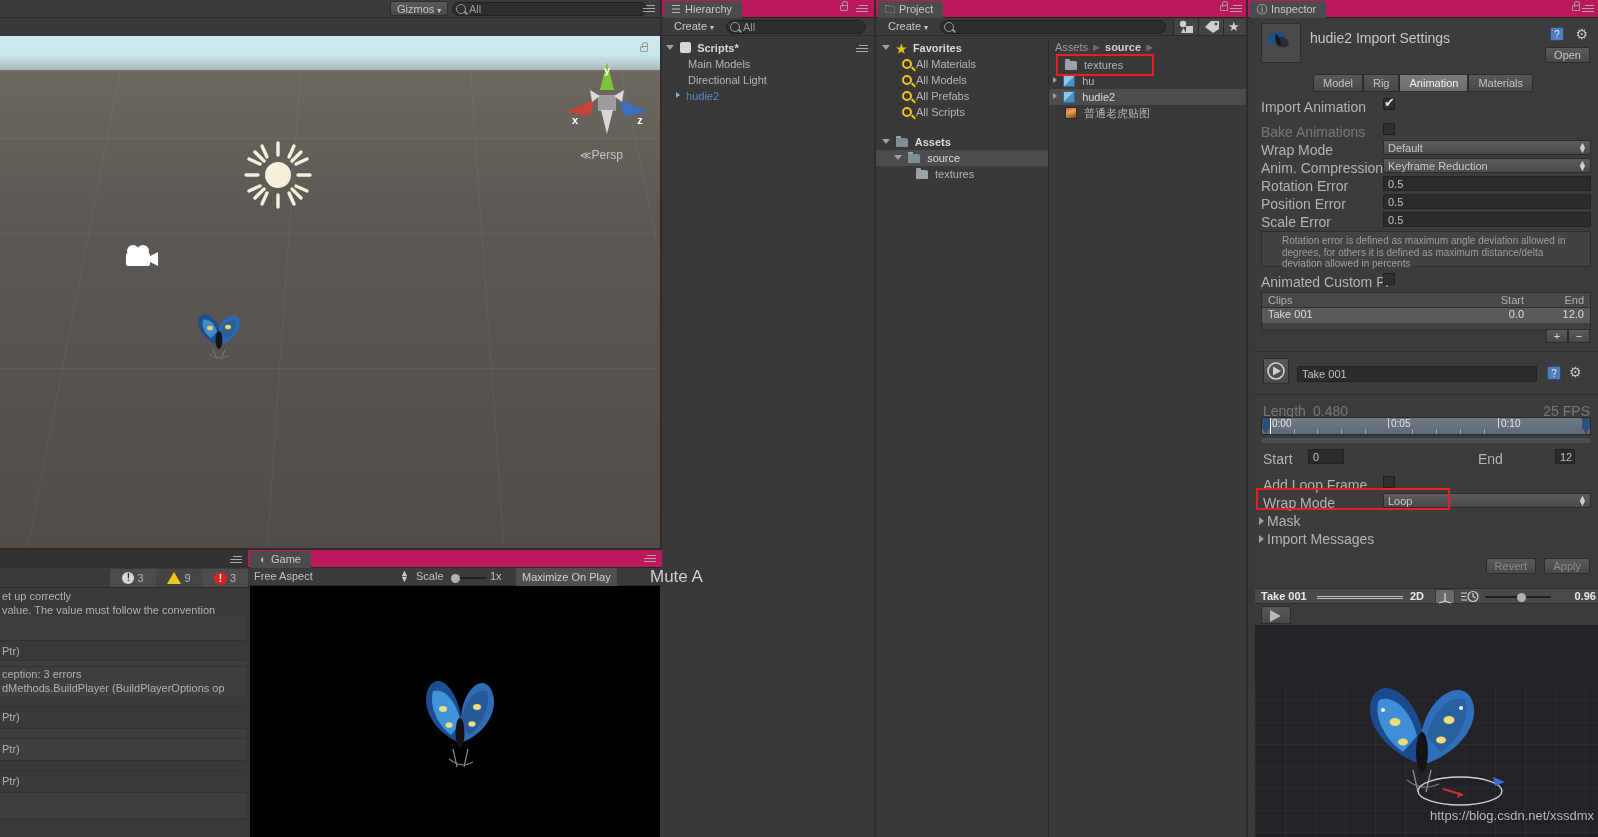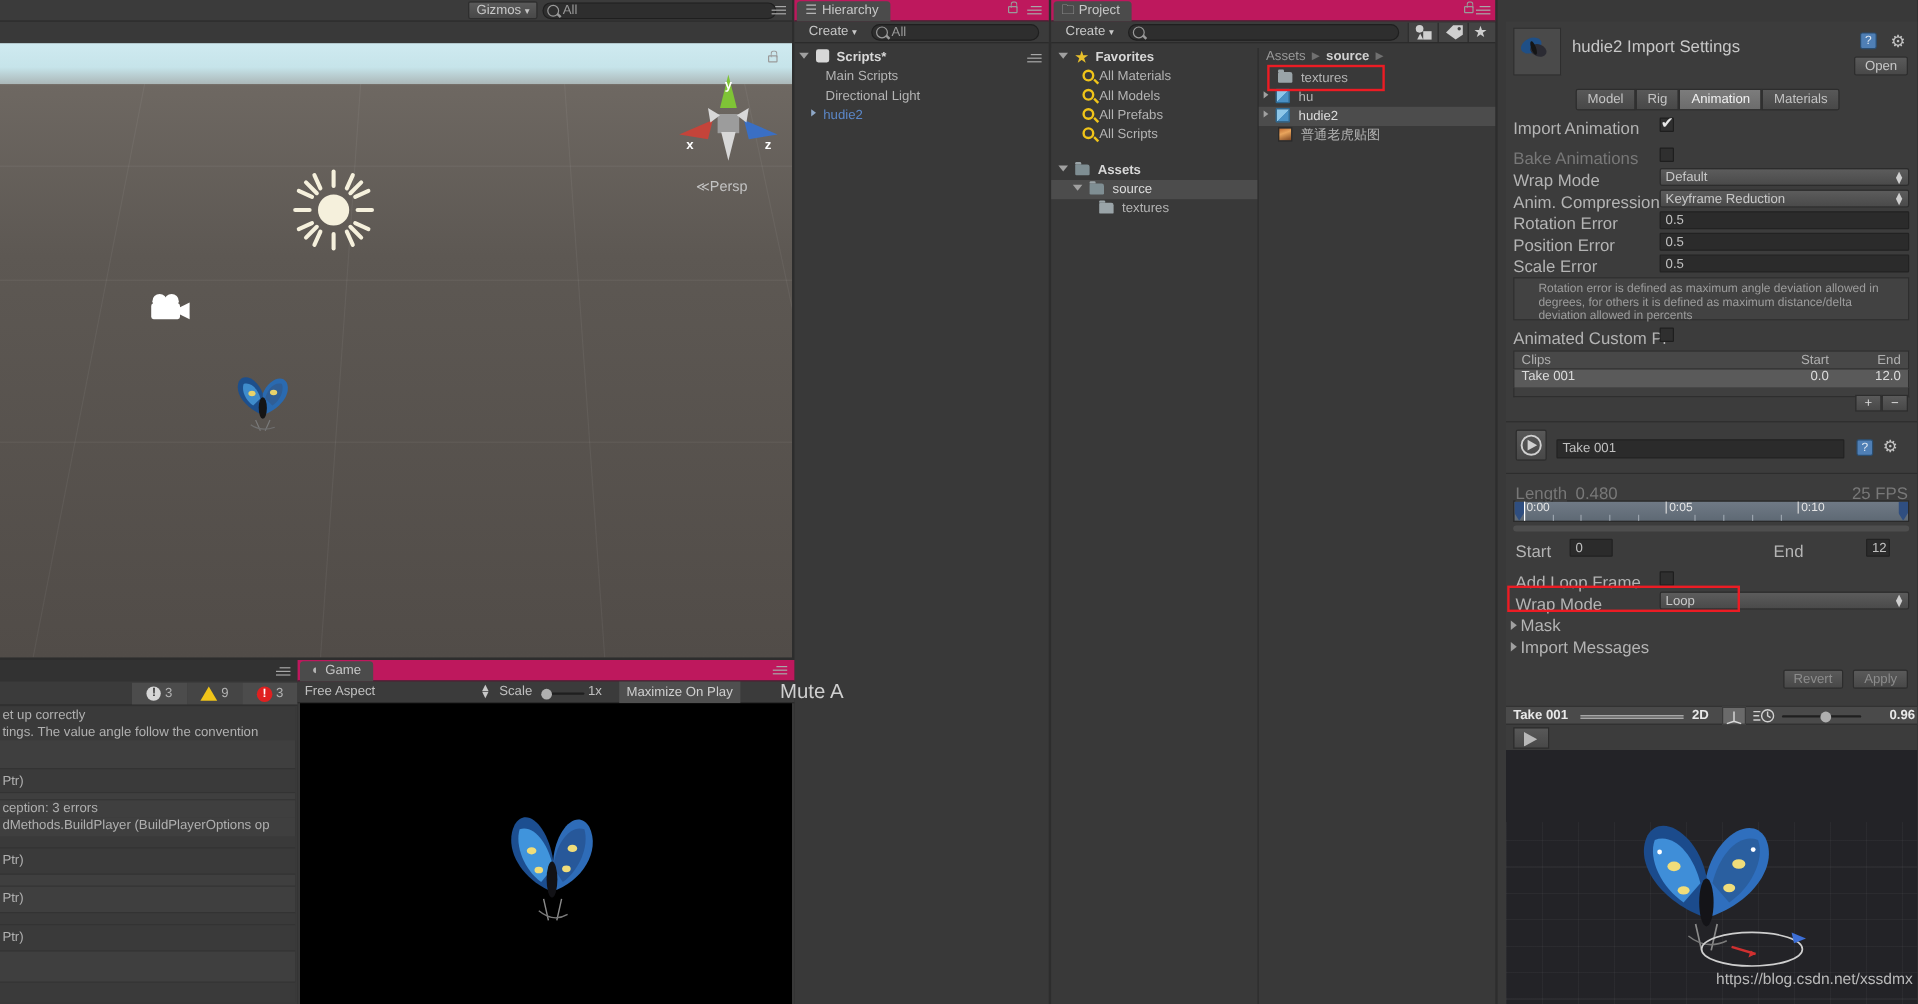--- a/index.html
+++ b/index.html
@@ -306,21 +306,21 @@
       <span class="arrow down"></span>
       <span style="display:inline-block;width:11px;height:11px;background:#d8d8d8;border-radius:2px;vertical-align:-1px;margin-right:3px;"></span>
       <span>Scripts*</span>
       <span class="opts" style="right:4px;top:3px;">
           <i></i>
           <i></i>
           <i></i>
         </span>
     </div>
     <div class="treerow" style="position:absolute;left:0;top:56px;width:212px;padding-left:26px;">
-      <span>Main Scripts</span>
+      <span>Main Models</span>
     </div>
     <div class="treerow" style="position:absolute;left:0;top:72px;width:212px;padding-left:26px;">
       <span>Directional Light</span>
     </div>
     <div class="treerow" style="position:absolute;left:0;top:88px;width:212px;padding-left:14px;color:#5b87c8;">
       <span class="arrow" style="border-left-color:#8fa8c8;"></span>
       <span>hudie2</span>
     </div>
   </div>
 
@@ -424,20 +424,31 @@
       <div class="treerow" style="padding-left:16px;">
         <span class="texicon"></span>
         <span>普通老虎贴图</span>
       </div>
     </div>
 
     <div class="redbox" style="left:180px;top:54px;width:98px;height:22px;"></div>
   </div>
 
   <div class="panel" id="inspector">
+    <div class="tabstrip">
+      <div class="tab" style="left:2px;">
+        <span class="ticon" style="color:#d8d8d8;">ⓘ</span><span>Inspector</span>
+      </div>
+      <div class="lockicon" style="right:18px;top:5px;"></div>
+      <div class="opts" style="right:2px;top:3px;">
+          <i></i>
+          <i></i>
+          <i></i>
+        </div>
+    </div>
 
     <div id="insp-body">
 
       <div style="position:absolute;left:6px;top:5px;width:40px;height:40px;background:#4a4a4a;border:1px solid #2e2e2e;">
         <svg width="36" height="34" viewBox="0 0 36 34">
           <ellipse cx="14" cy="14" rx="9" ry="6" fill="#1f4f86" transform="rotate(-25 14 14)"></ellipse>
           <ellipse cx="20" cy="18" rx="7" ry="5" fill="#2b2b33" transform="rotate(20 20 18)"></ellipse>
           <ellipse cx="16" cy="16" rx="2" ry="6" fill="#151515" transform="rotate(-20 16 16)"></ellipse>
         </svg>
       </div>
@@ -638,21 +649,21 @@
         <span class="tri-warn"></span>
         <span>9</span>
       </div>
       <div style="position:absolute;right:0px;top:1px;width:46px;height:18px;background:#4c4c4c;display:flex;align-items:center;justify-content:center;">
         <span class="circ-err">!</span>
         <span>3</span>
       </div>
     </div>
     <div style="position:absolute;left:0;top:39px;width:246px;bottom:2px;overflow:hidden;background:#3a3a3a;">
       <div class="cons-row" style="border:none;height:14px;line-height:14px;">et up correctly</div>
-      <div class="cons-row" style="border:none;height:14px;line-height:14px;">tings. The value angle follow the convention</div>
+      <div class="cons-row" style="border:none;height:14px;line-height:14px;">value. The value must follow the convention</div>
       <div class="cons-row alt" style="height:24px;"></div>
       <div class="cons-row" style="height:20px;line-height:20px;">Ptr)</div>
       <div class="cons-row alt" style="height:6px;"></div>
       <div class="cons-row alt" style="border:none;height:14px;line-height:14px;">ception: 3 errors</div>
       <div class="cons-row alt" style="border:none;height:16px;line-height:14px;">dMethods.BuildPlayer (BuildPlayerOptions op</div>
       <div class="cons-row" style="height:10px;"></div>
       <div class="cons-row" style="height:22px;line-height:20px;">Ptr)</div>
       <div class="cons-row alt" style="height:10px;"></div>
       <div class="cons-row alt" style="height:22px;line-height:20px;">Ptr)</div>
       <div class="cons-row" style="height:10px;"></div>

